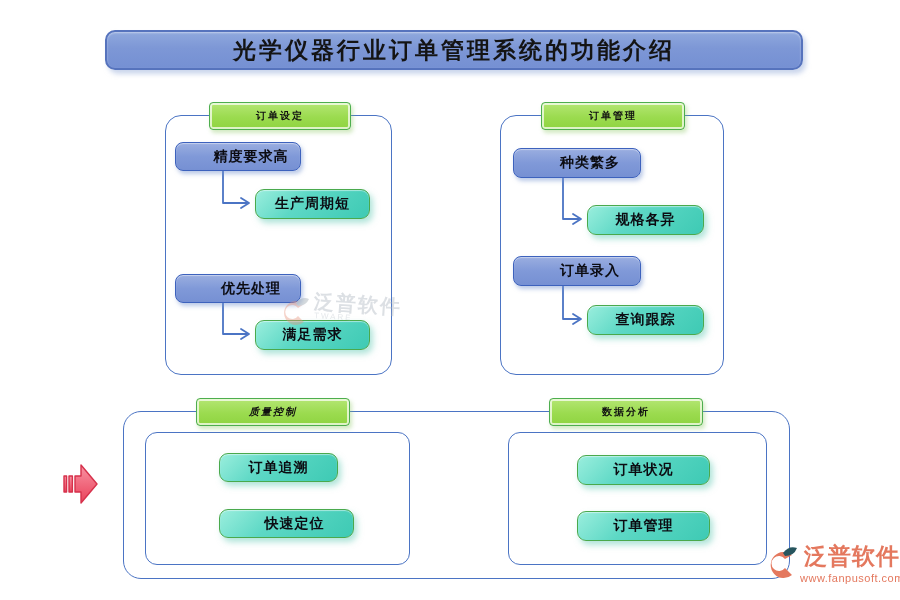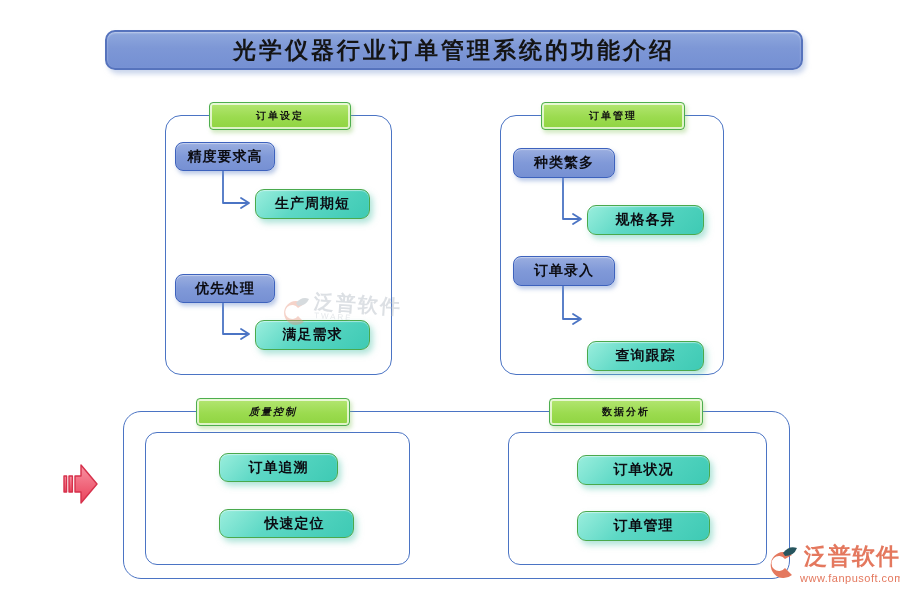--- a/index.html
+++ b/index.html
@@ -52,35 +52,36 @@
   .node{
     display:flex;align-items:center;justify-content:center;
     font-size:14px;font-weight:700;color:#0c0c12;letter-spacing:1px;
     z-index:4;
   }
   .node-blue{
     border-radius:8px;
     background:linear-gradient(180deg,#9aaee0 0%,#8099d8 50%,#7690d3 100%);
     border:1.6px solid #3d62bd;
     box-shadow:2px 3px 4px rgba(120,150,210,.5), inset 0 1px 1px rgba(255,255,255,.45);
+    padding-left:26px;
   }
   .node-teal{
     border-radius:9px;
     background:linear-gradient(135deg,#9aeedd 0%,#5dd8c5 40%,#3ecab4 100%);
     border:1.6px solid #4aa94c;
     box-shadow:3px 4px 6px rgba(110,205,185,.55), inset 0 1px 1px rgba(255,255,255,.5);
   }
   .na1{left:175px;top:142px;width:98px;height:27px;}
   .na2{left:255px;top:189px;width:113px;height:28px;}
   .nb1{left:175px;top:274px;width:98px;height:27px;}
   .nb2{left:255px;top:320px;width:113px;height:28px;}
   .nc1{left:513px;top:148px;width:100px;height:28px;}
   .nc2{left:587px;top:205px;width:115px;height:28px;}
   .nd1{left:513px;top:256px;width:100px;height:28px;}
-  .nd2{left:587px;top:305px;width:115px;height:28px;margin-top:36px;}
+  .nd2{left:587px;top:305px;width:115px;height:28px;}
   .nq1{left:219px;top:453px;width:117px;height:27px;}
   .nq2{left:219px;top:509px;width:117px;height:27px;padding-left:16px;}
   .ns1{left:577px;top:455px;width:131px;height:28px;}
   .ns2{left:577px;top:511px;width:131px;height:28px;}
 
   
   .connector-layer{left:0;top:0;width:900px;height:600px;z-index:3;pointer-events:none;}
 
   
   .red-arrow{left:63px;top:461px;width:36px;height:46px;z-index:4;}

